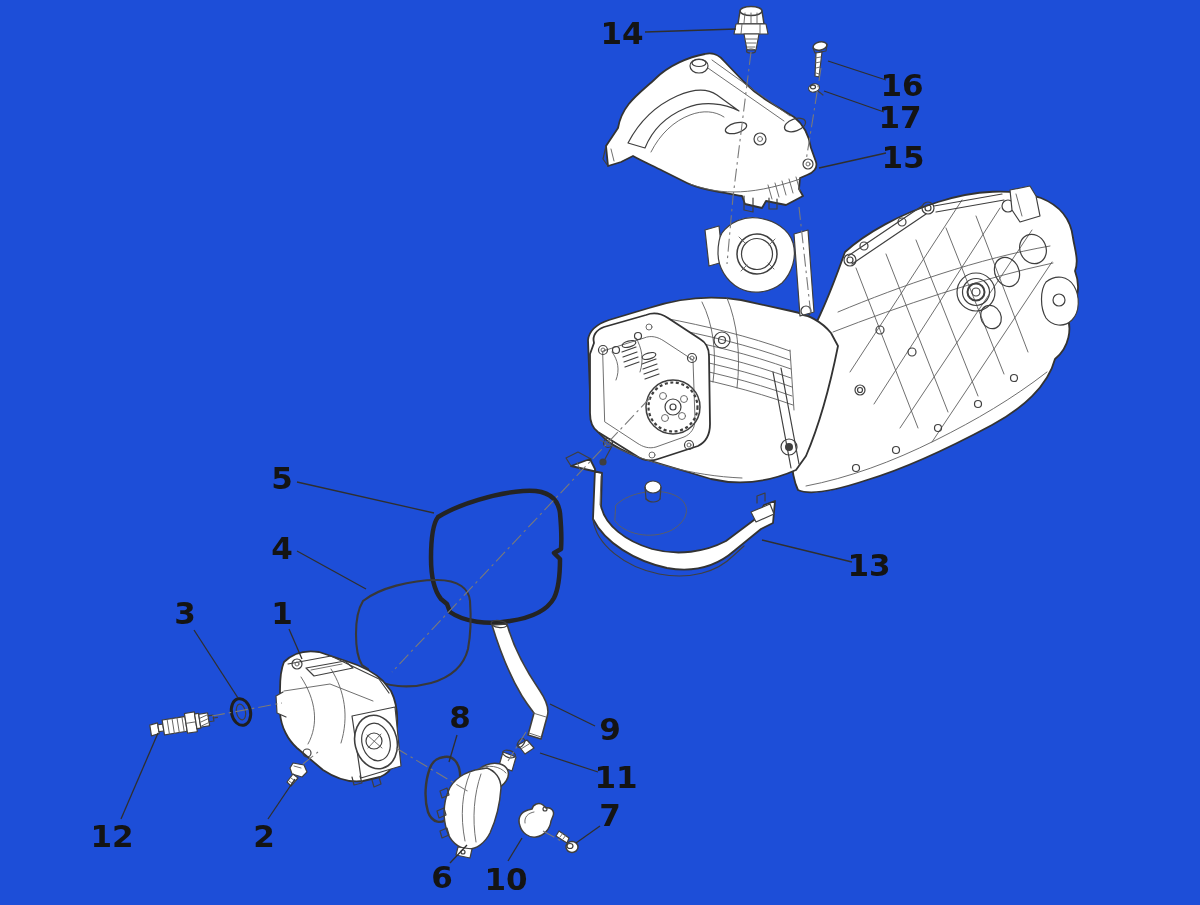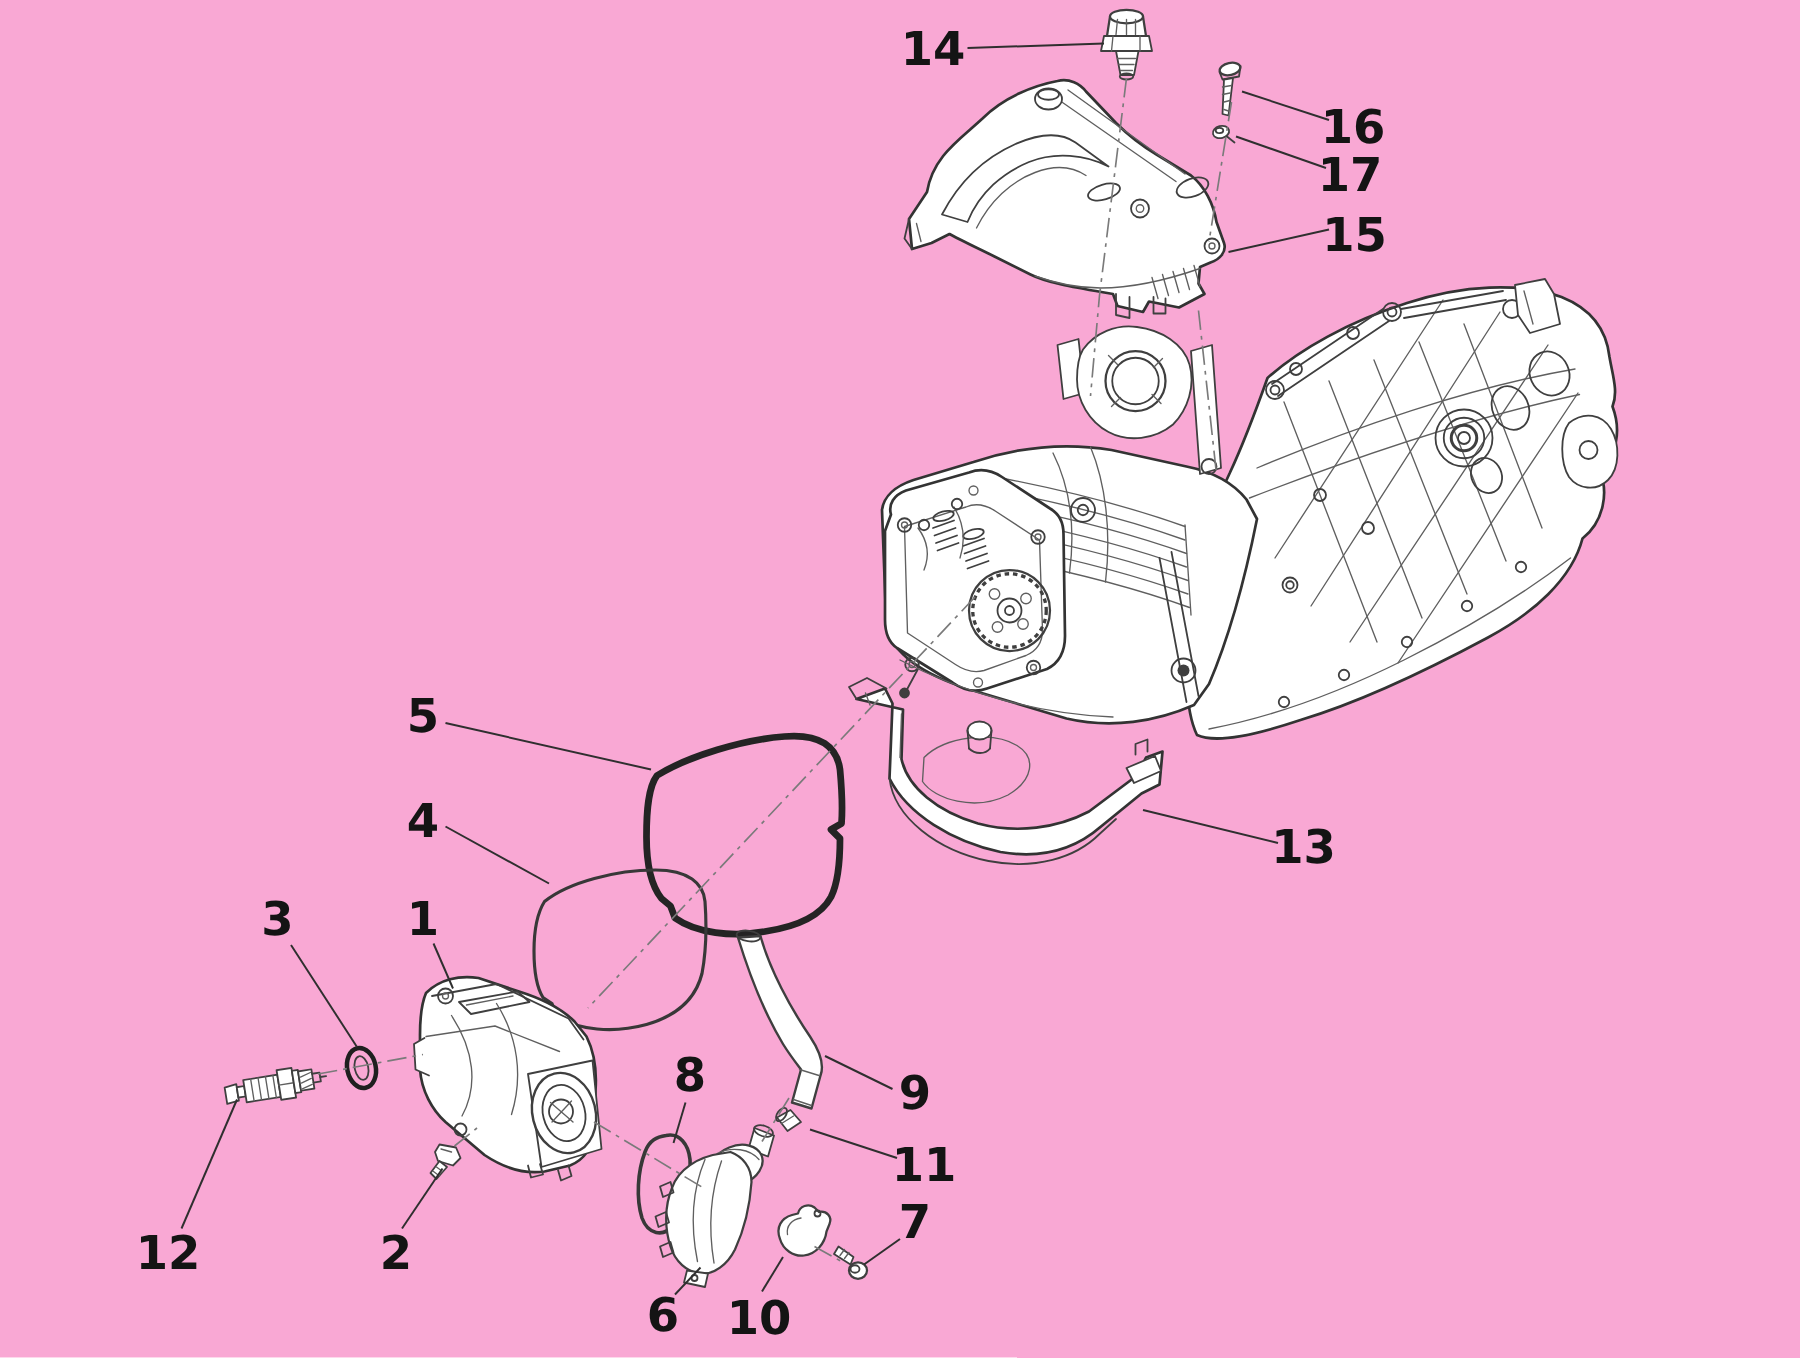--- a/index.html
+++ b/index.html
@@ -1,16 +1,16 @@
 <!DOCTYPE html>
 <html><head>
 <meta charset="utf-8">
 <style>
   html,body{margin:0;padding:0;background:#ffffff;}
-  #stage{position:relative;width:1200px;height:905px;background:#f9a8d4;overflow:hidden;
+  #stage{position:relative;width:1200px;height:905px;background:#1d4ed8;overflow:hidden;
          font-family:"DejaVu Sans","Liberation Sans",sans-serif;}
   svg{display:block;}
   
   .ln  {stroke:#3f3f3f;stroke-width:1.2;fill:none;stroke-linecap:round;stroke-linejoin:round;}
   .lnb {stroke:#333333;stroke-width:1.8;fill:none;stroke-linecap:round;stroke-linejoin:round;}
   .lnt {stroke:#5f5f5f;stroke-width:0.9;fill:none;stroke-linecap:round;stroke-linejoin:round;}
   .fw  {fill:#ffffff;}
   .s15 {stroke-width:1.5;}
   .s16 {stroke-width:1.6;}
   .teeth{stroke:#3f3f3f;stroke-width:2.2;fill:none;stroke-dasharray:3 2.6;}

